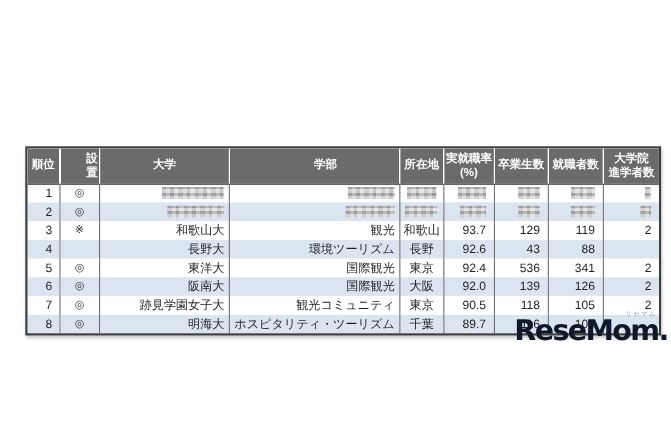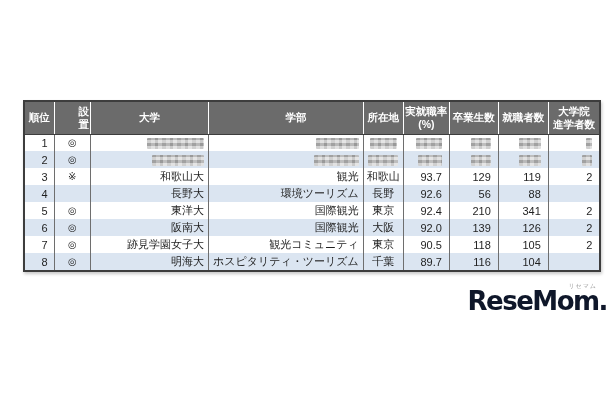--- a/index.html
+++ b/index.html
@@ -10,21 +10,21 @@
   .stage {
     position: relative;
     width: 610px;
     height: 400px;
     background: #ffffff;
     overflow: hidden;
   }
   .table-wrap {
     position: absolute;
     left: 23px;
-    top: 100px;
+    top: 133px;
     border: 2px solid #3d3d3d;
     box-shadow: 1px 2px 3px rgba(0,0,0,0.22);
     background: #ffffff;
   }
   table {
     border-collapse: collapse;
     table-layout: fixed;
     font-family: "Liberation Sans", "DejaVu Sans", sans-serif;
   }
   thead th {
@@ -150,32 +150,32 @@
             <td class="a-right c-employed">119</td>
             <td class="a-right c-grad_school">2</td>
           </tr>
           <tr class="alt">
             <td class="a-right c-rank">4</td>
             <td class="a-center c-type"></td>
             <td class="a-left c-university">長野大</td>
             <td class="a-left c-faculty">環境ツーリズム</td>
             <td class="a-center c-location">長野</td>
             <td class="a-right c-rate">92.6</td>
-            <td class="a-right c-graduates">56</td>
+            <td class="a-right c-graduates">43</td>
             <td class="a-right c-employed">88</td>
             <td class="a-right c-grad_school"></td>
           </tr>
           <tr>
             <td class="a-right c-rank">5</td>
             <td class="a-center c-type">◎</td>
             <td class="a-left c-university">東洋大</td>
             <td class="a-left c-faculty">国際観光</td>
             <td class="a-center c-location">東京</td>
             <td class="a-right c-rate">92.4</td>
-            <td class="a-right c-graduates">210</td>
+            <td class="a-right c-graduates">536</td>
             <td class="a-right c-employed">341</td>
             <td class="a-right c-grad_school">2</td>
           </tr>
           <tr class="alt">
             <td class="a-right c-rank">6</td>
             <td class="a-center c-type">◎</td>
             <td class="a-left c-university">阪南大</td>
             <td class="a-left c-faculty">国際観光</td>
             <td class="a-center c-location">大阪</td>
             <td class="a-right c-rate">92.0</td>

